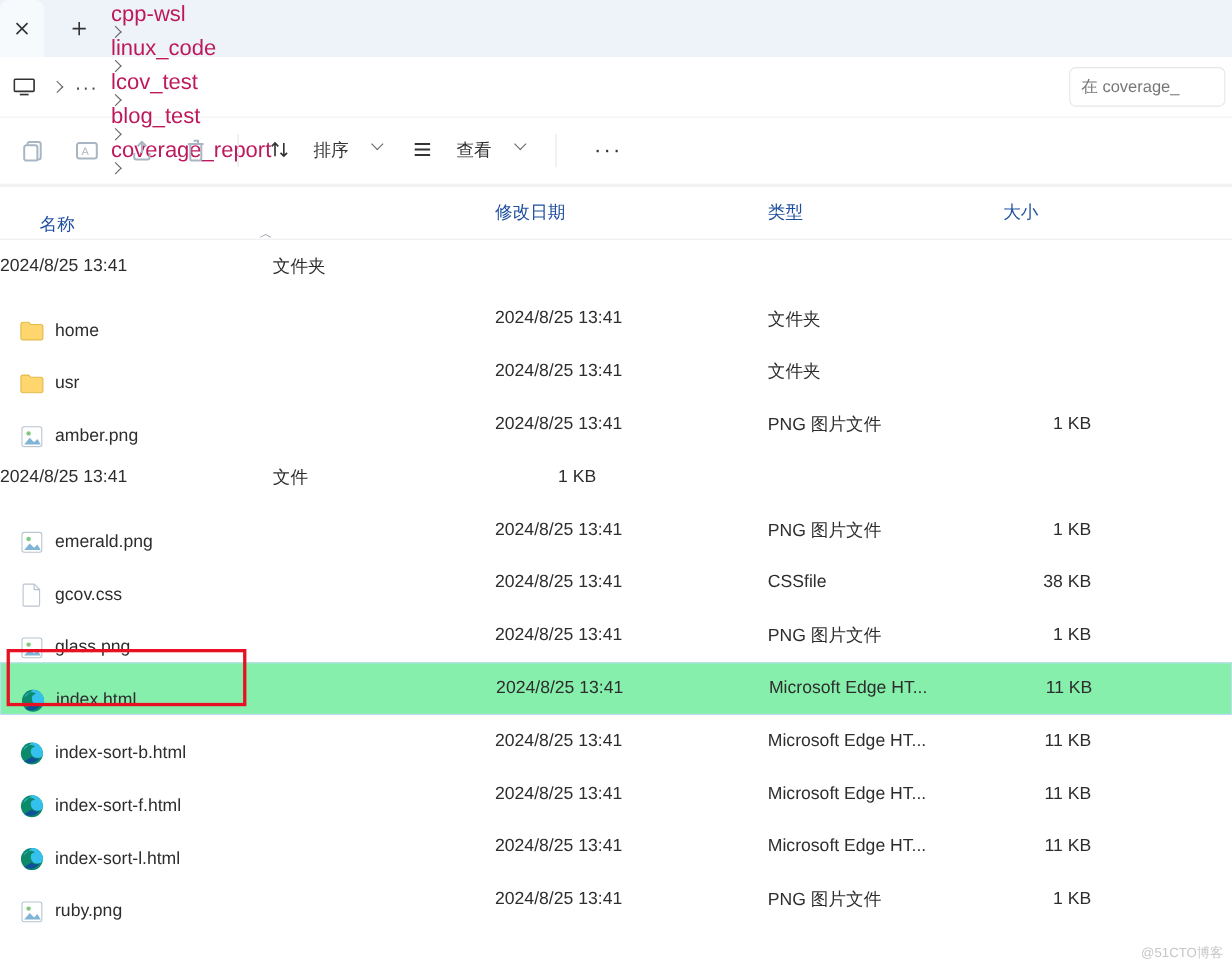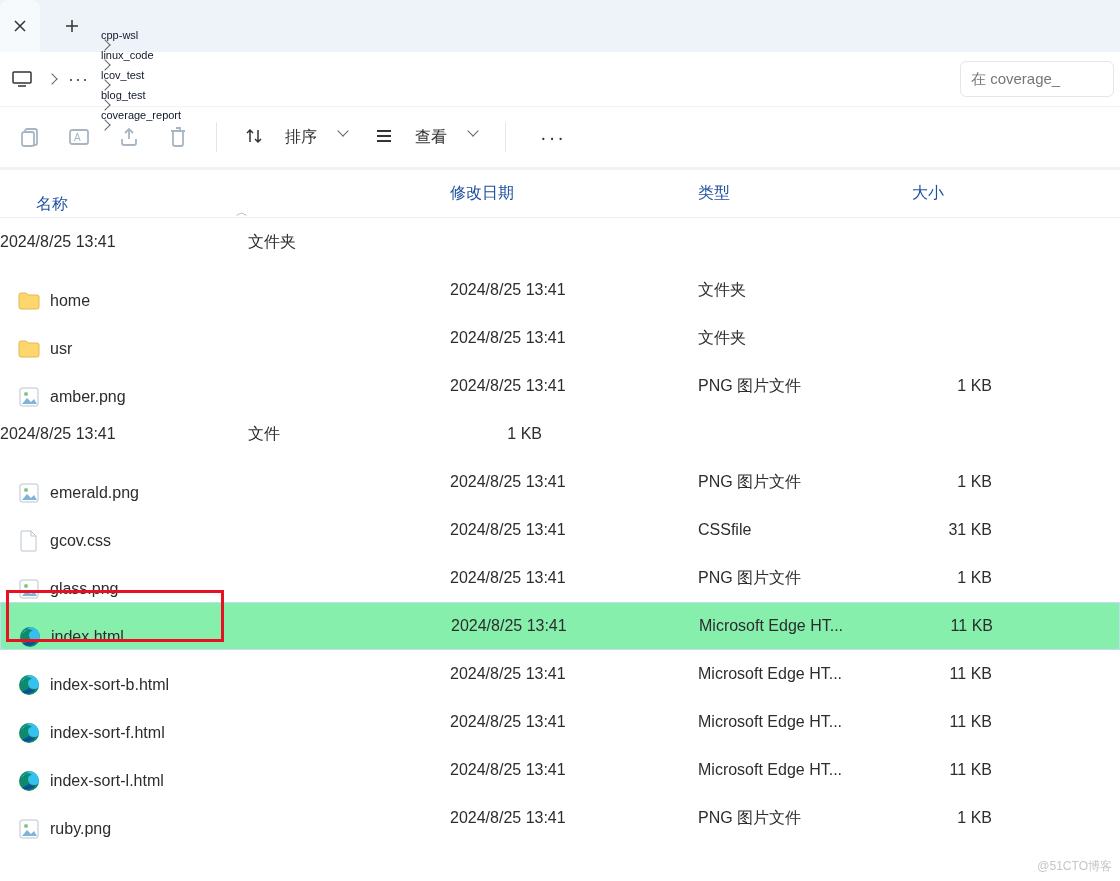--- a/index.html
+++ b/index.html
@@ -3,24 +3,24 @@
 <meta charset="utf-8">
 <style>
 * { margin: 0; padding: 0; box-sizing: border-box; font-family: "Segoe UI", "Microsoft YaHei", sans-serif; }
 html, body { width: 1120px; height: 881px; background: #fff; overflow: hidden; color: #1a1a1a; }
 .tab-bar { height: 52px; background: #edf3f9; display: flex; align-items: center; padding: 0 0 0 0; }
 .tab-close { width: 40px; height: 52px; display: flex; align-items: center; justify-content: center; color: #333; font-size: 14px; background: #f7fafd; border-radius: 8px 8px 0 0; margin-left: 0;}
 .tab-new { width: 40px; height: 52px; display: flex; align-items: center; justify-content: center; color: #333; font-size: 22px; margin-left: 12px;}
 .tab-new svg, .tab-close svg { display:block; }
 .breadcrumbs { height: 54px; background: #fff; display: flex; align-items: center; padding: 0 6px; gap: 4px; }
 .crumb-icon { width: 32px; display: flex; align-items: center; justify-content: center; color: #3a3a3a; }
-.crumb { color: #0f172a; font-size: 11px; display: flex; align-items: center; padding: 0 6px; white-space: nowrap; }
+.crumb { color: #be185d; font-size: 20px; display: flex; align-items: center; padding: 0 6px; white-space: nowrap; }
 .crumb-sep { color: #6f6f6f; font-size: 14px; padding: 0 6px; display:flex; align-items:center;}
 .crumb-ell { color: #4a4a4a; font-size: 18px; padding: 0 2px; letter-spacing: 1px;}
-.search-box { margin-left: auto; margin-right: 0; height: 36px; background: #fff; border: 1px solid #e6e6e6; border-radius: 6px; padding: 0 10px; color: #777; display: flex; align-items: center; font-size: 15px; width: 154px; }
+.search-box { margin-left: auto; margin-right: 0; height: 36px; background: #fff; border: 1px solid #e6e6e6; border-radius: 6px; padding: 0 10px; color: #777; display: flex; align-items: center; font-size: 15px; width: 142px; }
 .toolbar { height: 64px; display: flex; align-items: center; padding: 0 20px; gap: 28px; color: #5a6f88; border-top: 1px solid #f2f2f2; border-bottom: 3px solid #f2f2f2;}
 .tool-btn { display: flex; align-items: center; color: #1067c5; font-size: 15px; gap: 6px;}
 .tool-btn.disabled { color: #b4bfc9; }
 .tool-btn svg { display:block; }
 .tool-divider { width: 1px; height: 30px; background: #e3e7eb; }
 .tool-dropdown { display: flex; align-items: flex-start; gap: 22px; color: #333; font-size: 16px; }
 .tool-more { color: #333; font-size: 20px; letter-spacing: 2px; padding: 0 6px; }
 .headers { height: 48px; display: flex; align-items: center; color: #1e4f9e; font-size: 16px; border-bottom: 1px solid #eee;}
 .col-name { flex: 0 0 450px; padding-left: 36px; position: relative; margin-top: 21px; }
 .col-name .sort { position: absolute; left: 236px; top: 10px; font-size: 12px; color: #8a94a0;}
@@ -216,21 +216,21 @@
         <span class="file-icon">
           <svg width="18" height="22" viewBox="0 0 18 22">
             <path d="M2 1 h9 l5 5 v14 a1 1 0 0 1 -1 1 H2 a1 1 0 0 1 -1 -1 V2 a1 1 0 0 1 1 -1 Z" fill="#fff" stroke="#b8c4cf"></path>
             <path d="M11 1 v5 h5" fill="none" stroke="#b8c4cf"></path>
           </svg>
         </span>
         <span>gcov.css</span>
       </div>
       <div class="col-date">2024/8/25 13:41</div>
       <div class="col-type">CSSfile</div>
-      <div class="col-size">31 KB</div>
+      <div class="col-size">38 KB</div>
     </div>
     <div class="row">
       <div class="col-name">
         <span class="file-icon">
           <svg width="20" height="20" viewBox="0 0 20 20">
             <rect x="1" y="1" width="18" height="18" rx="2" fill="#fff" stroke="#b8c4cf"></rect>
             <circle cx="7" cy="7" r="2" fill="#7fc97f"></circle>
             <path d="M3 17 l5 -6 l4 4 l3 -3 l3 5 Z" fill="#7fb4d6"></path>
           </svg>
         </span>

